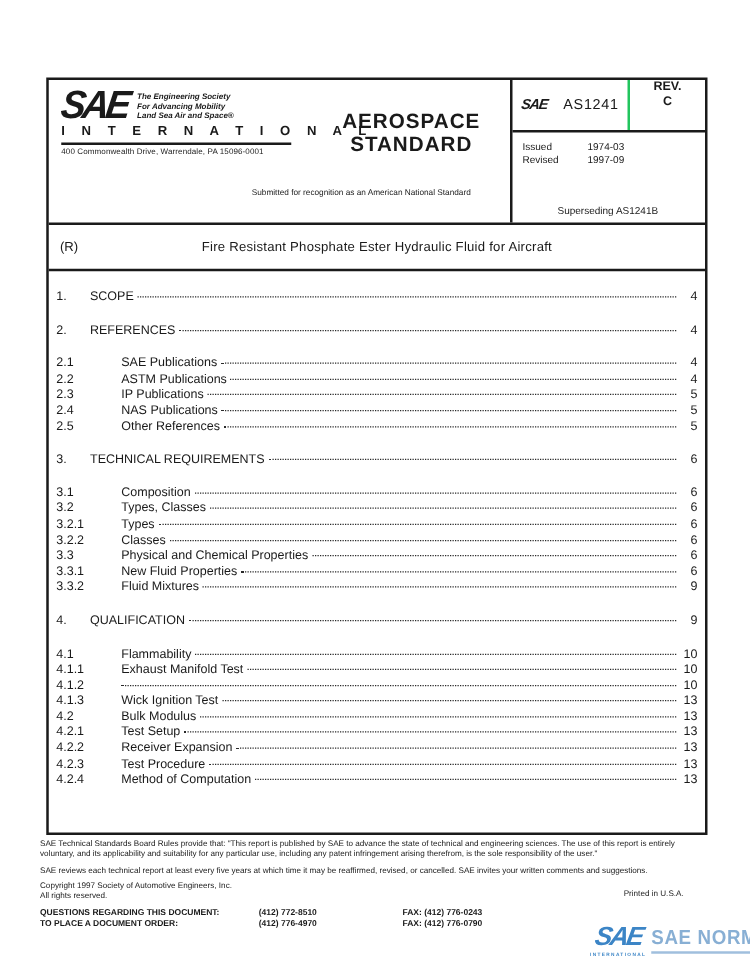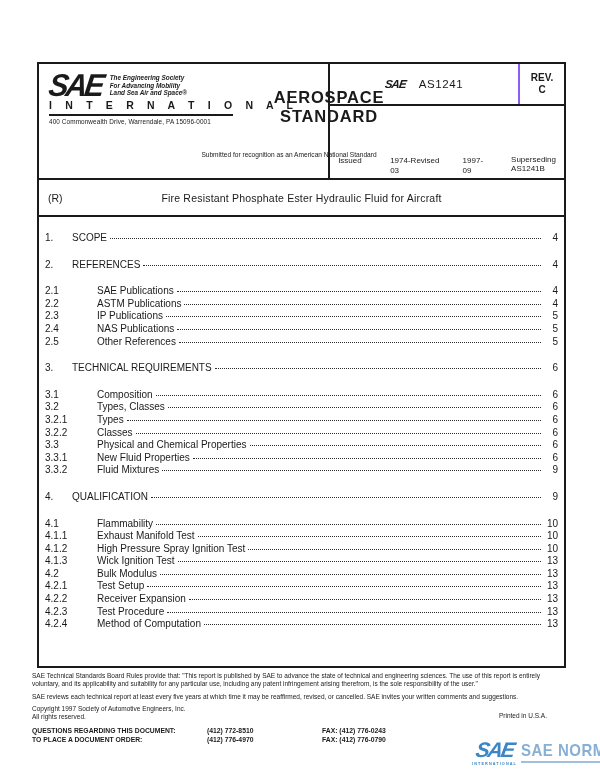--- a/index.html
+++ b/index.html
@@ -34,23 +34,23 @@
   .intl { font-weight:700; font-size:10.5px; letter-spacing:5.2px; margin-top:1px; border-bottom:2px solid #1a1a1a; padding-bottom:3px; white-space:nowrap; }
   .addr { font-size:6.4px; margin-top:2px; letter-spacing:0.1px; white-space:nowrap; }
 
   .doc-type { position:absolute; left:208px; top:24px; width:164px; text-align:center; font-weight:700; font-size:16.5px; line-height:19px; letter-spacing:0.8px; }
   .submitted { position:absolute; left:130px; top:87px; width:240px; text-align:center; font-size:6.6px; white-space:nowrap; }
 
   .id-row { height:42px; border-bottom:2px solid #1a1a1a; display:flex; box-sizing:border-box; }
   .id-cell { flex:1; display:flex; align-items:center; justify-content:center; gap:13px; }
   .sae-small { display:inline-block; font-weight:900; font-style:italic; font-size:11.5px; letter-spacing:-1px; transform:skewX(-8deg); }
   .doc-num { font-weight:400; font-size:11.5px; letter-spacing:0.6px; }
-  .rev-cell { width:46px; border-left:2px solid #8b5cf6; box-sizing:border-box; display:flex; flex-direction:column; align-items:center; justify-content:center; font-weight:700; font-size:10px; line-height:12px; }
-
-  .meta-cell { flex:1; display:flex; padding:7px 8px 3px; font-size:8px;align-items:flex-end; }
+  .rev-cell { width:62px; border-left:2px solid #22c55e; box-sizing:border-box; display:flex; flex-direction:column; align-items:center; justify-content:flex-start; font-weight:700; font-size:10px; line-height:12px; }
+
+  .meta-cell { flex:1; display:flex; flex-direction:column; padding:7px 8px 3px; font-size:8px; }
   .meta-row { display:flex; line-height:9.5px; }
   .meta-label { width:52px; flex:none; }
   .meta-spacer { flex:1; }
   .superseding { line-height:9px; margin-bottom:2px;padding-left:28px; }
 
   
   .title-row { height:37px; border-bottom:2px solid #1a1a1a; position:relative; display:flex; align-items:center; justify-content:center; box-sizing:border-box; }
   .r-mark { position:absolute; left:9px; font-size:10.5px; }
   .doc-title { font-size:10.5px; letter-spacing:0.2px; }
 
@@ -253,21 +253,20 @@
             <span class="toc-page">10</span>
           </div>
           <div class="toc-row lvl2">
             <span class="toc-num">4.1.1</span>
             <span class="toc-label">Exhaust Manifold Test</span>
             <span class="toc-leader"></span>
             <span class="toc-page">10</span>
           </div>
           <div class="toc-row lvl2">
             <span class="toc-num">4.1.2</span>
-            <span class="toc-label">High Pressure Spray Ignition Test</span>
             <span class="toc-leader"></span>
             <span class="toc-page">10</span>
           </div>
           <div class="toc-row lvl2">
             <span class="toc-num">4.1.3</span>
             <span class="toc-label">Wick Ignition Test</span>
             <span class="toc-leader"></span>
             <span class="toc-page">13</span>
           </div>
           <div class="toc-row lvl2">

